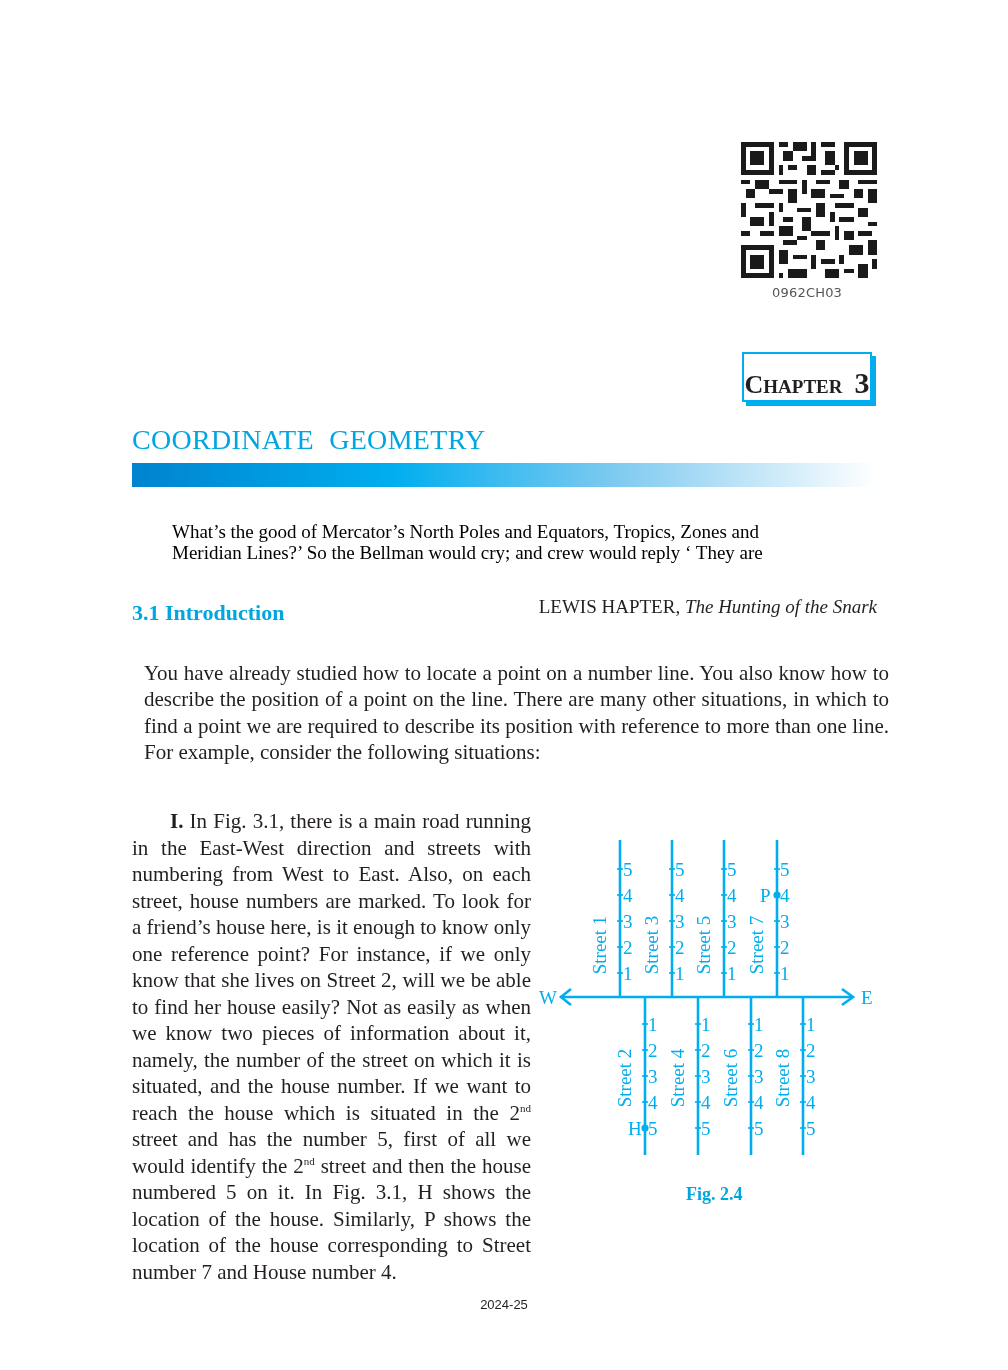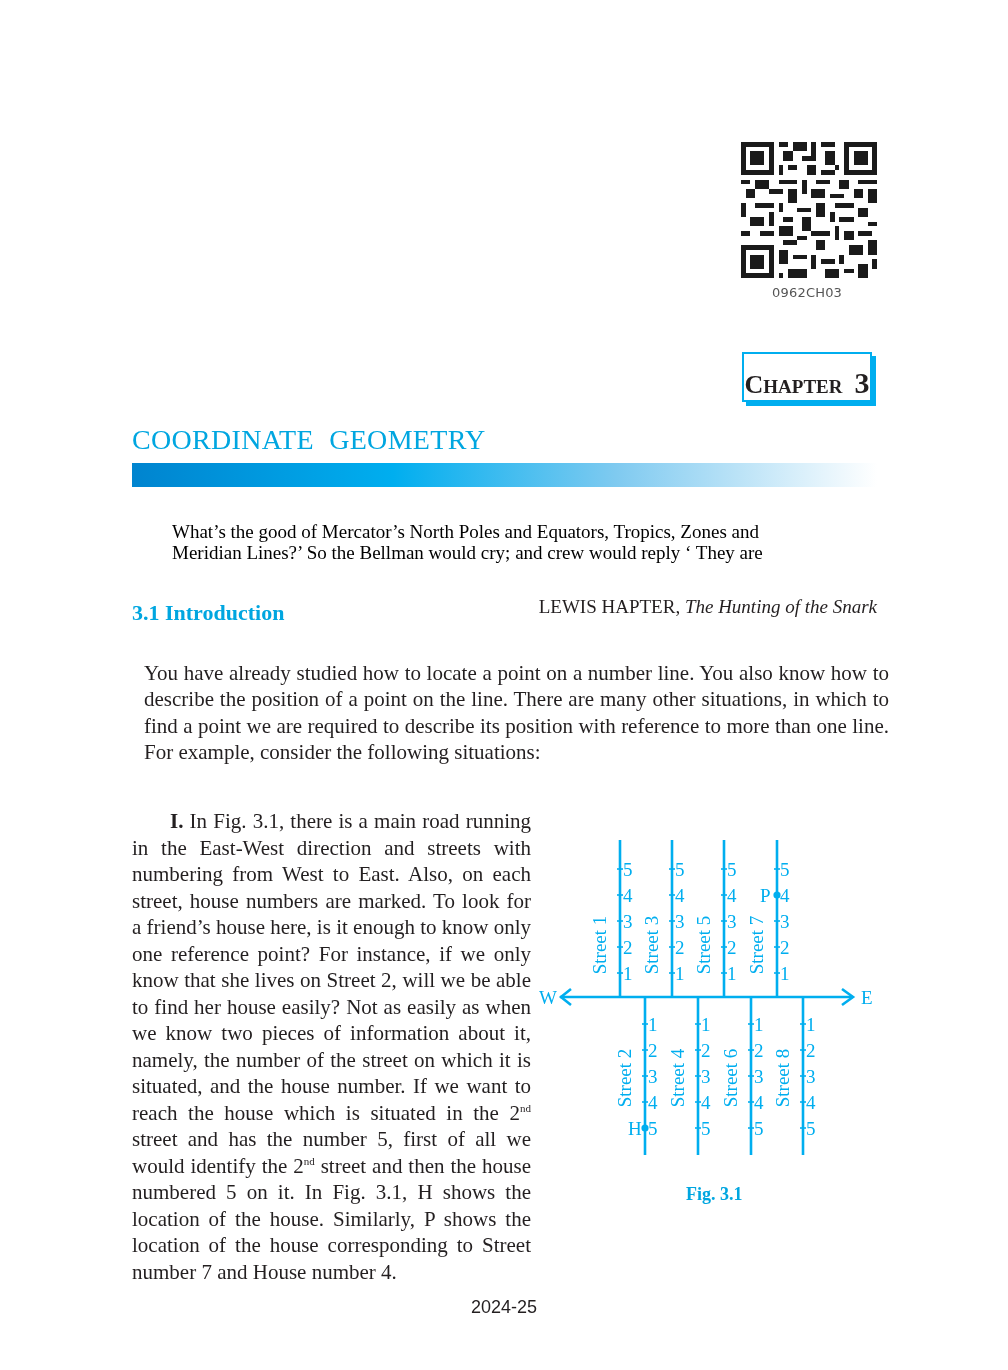--- a/index.html
+++ b/index.html
@@ -42,21 +42,21 @@
             text-align: justify; margin-top: 32px; }
   .para-i p { margin: 0; text-indent: 38px; }
   .para-i b { font-weight: bold; }
   sup { font-size: 11px; line-height: 0; vertical-align: super; }
 
   
   .fig { left: 535px; top: 830px; width: 350px; height: 340px; }
   .fig-caption { left: 686px; top: 1184px; font-size: 18px; font-weight: bold; color: #00a6e0; }
 
   .footer { left: 0; width: 1008px; top: 1297px; text-align: center;
-            font-family: "Liberation Sans", sans-serif; font-size: 18px; color: #231f20; }
+            font-family: "Liberation Sans", sans-serif; font-size: 13px; color: #231f20; }
 </style>
 </head>
 <body>
 
 <div class="abs qr">
   <svg width="136" height="136" viewBox="0 0 29 29" shape-rendering="crispEdges">
     <rect width="29" height="29" fill="#fff"></rect>
     <g fill="#1a1a1a">
 
       <path d="M0 0h7v7H0zM1 1v5h5V1zM2 2h3v3H2z" fill-rule="evenodd"></path>
@@ -199,15 +199,15 @@
       <text x="271" y="279" fill="#00aeef" font-size="19" font-family="Liberation Serif, serif">4</text>
       <line x1="265" y1="298" x2="271" y2="298" stroke="#00aeef" stroke-width="1.6"></line>
       <text x="271" y="305" fill="#00aeef" font-size="19" font-family="Liberation Serif, serif">5</text>
       <text x="254" y="248" fill="#00aeef" font-size="19" font-family="Liberation Serif, serif" text-anchor="middle" transform="rotate(-90 254 248)">Street 8</text>
       <circle cx="242" cy="65" r="3.6" fill="#00aeef"></circle>
       <text x="225" y="72" fill="#00aeef" font-size="19" font-family="Liberation Serif, serif">P</text>
       <circle cx="110" cy="298" r="3.6" fill="#00aeef"></circle>
       <text x="93" y="305" fill="#00aeef" font-size="19" font-family="Liberation Serif, serif">H</text>
     </svg>
 </div>
-<div class="abs fig-caption">Fig. 3.1</div>
+<div class="abs fig-caption">Fig. 2.4</div>
 
 <div class="abs footer">2024-25</div>
 
 </body></html>

